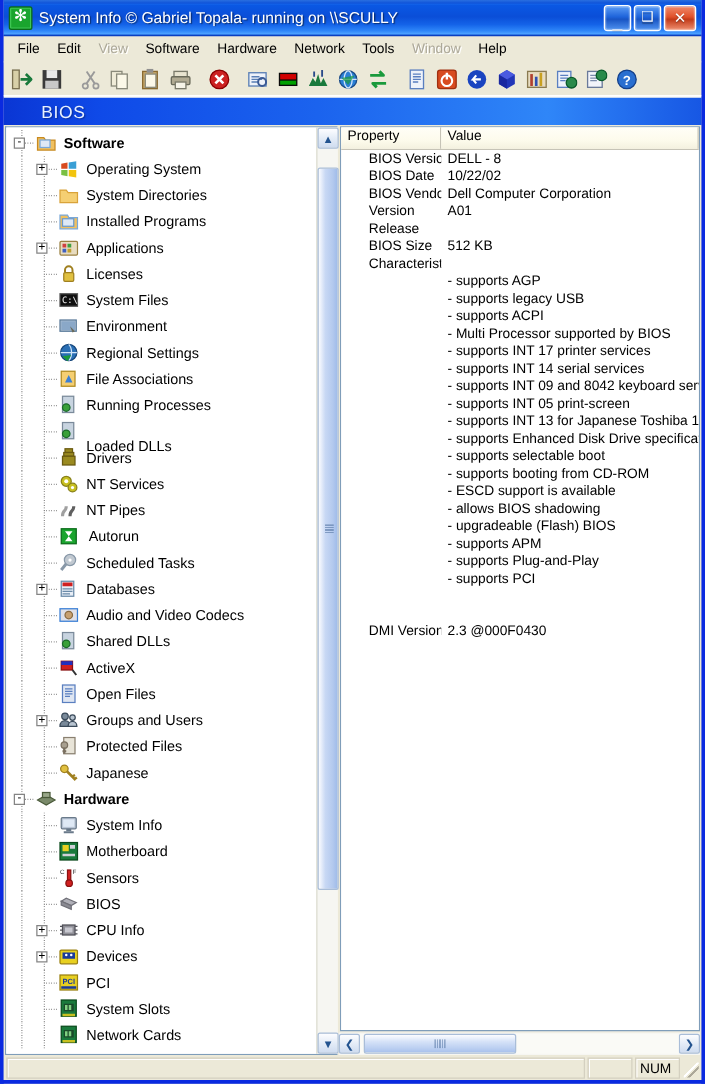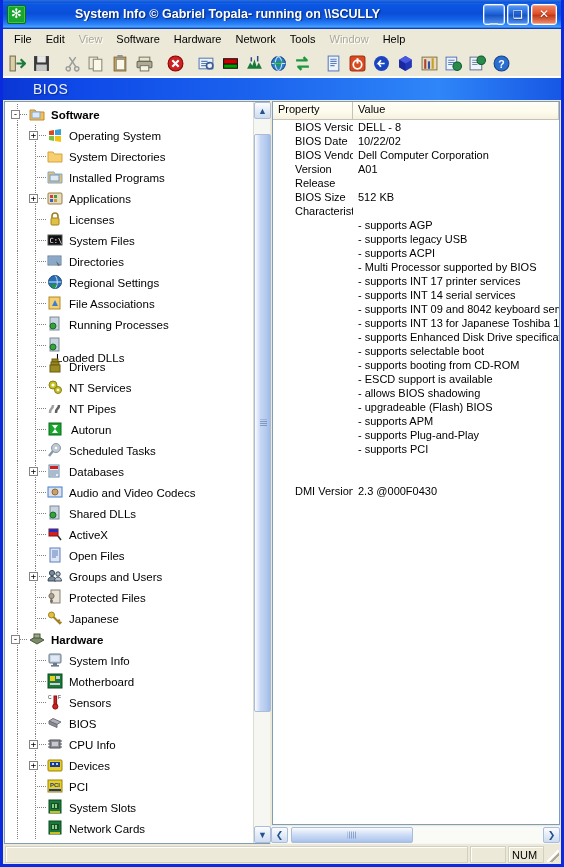--- a/index.html
+++ b/index.html
@@ -35,23 +35,23 @@
     background:#1aa52e;
     position:relative;flex:0 0 auto;
     box-shadow:inset 0 0 0 1px #3ec653;
   }
   .app-icon .snow{
     position:absolute;left:0;top:0;width:100%;height:100%;
     color:#ffffff;font-size:13px;line-height:15px;text-align:center;
     font-family:"DejaVu Sans",sans-serif;
   }
   #title-text{
-    color:#fff;font-weight:bold;font-size:12.5px;
+    color:#fff;font-weight:normal;font-size:12.5px;
     text-shadow:1px 1px 1px rgba(0,0,0,.55);
-    white-space:nowrap;flex:1 1 auto;overflow:hidden;margin-left:44px;
+    white-space:nowrap;flex:1 1 auto;overflow:hidden;
   }
   .caption-buttons{display:flex;align-items:center;gap:2px;margin-right:4px;}
   .cbtn{
     width:22px;height:21px;border:1px solid #fff;border-radius:3px;
     box-sizing:border-box;position:relative;cursor:pointer;
     background:linear-gradient(to bottom,#5b9cf5,#1e63da 45%,#1955c4 55%,#4f92f0);
     box-shadow:inset 0 0 0 1px rgba(255,255,255,.35);
   }
   .cbtn.close{
     width:26px;
@@ -470,21 +470,21 @@
           </div>
           <div class="node">
             <span class="vline" style="left: 12px;"></span>
             <span class="vline" style="left: 30px;"></span>
             <span class="hline" style="left: 30px; width: 11px; top: 10px;"></span>
             <span class="ico" style="position: absolute; left: 42px; top: 2px;"><svg width="16" height="16" viewBox="0 0 16 16">
                 <rect x="1" y="3" width="13" height="9" fill="#b8c8d8" stroke="#5a7a9a"></rect>
                 <rect x="2" y="4" width="11" height="7" fill="#8aa8c8"></rect>
                 <path d="M9 8l4 4-2 1z" fill="#6a6a5a"></path>
               </svg></span>
-            <span class="lbl" style="position: absolute; left: 62px;">Directories</span>
+            <span class="lbl" style="position: absolute; left: 62px;">Environment</span>
           </div>
           <div class="node">
             <span class="vline" style="left: 12px;"></span>
             <span class="vline" style="left: 30px;"></span>
             <span class="hline" style="left: 30px; width: 11px; top: 10px;"></span>
             <span class="ico" style="position: absolute; left: 42px; top: 2px;"><svg width="16" height="16" viewBox="0 0 16 16">
                 <circle cx="8" cy="8" r="6.5" fill="#2a6fb5" stroke="#14457a"></circle>
                 <path d="M8 1.5c3 3 3 10 0 13M1.5 8h13" stroke="#cfe4f8" fill="none"></path>
                 <path d="M3 11l4 4 3-5z" fill="#1a9a3c"></path>
               </svg></span>
@@ -511,21 +511,21 @@
             <span class="lbl" style="position: absolute; left: 62px;">Running Processes</span>
           </div>
           <div class="node">
             <span class="vline" style="left: 12px;"></span>
             <span class="vline" style="left: 30px;"></span>
             <span class="hline" style="left: 30px; width: 11px; top: 10px;"></span>
             <span class="ico" style="position: absolute; left: 42px; top: 2px;"><svg width="16" height="16" viewBox="0 0 16 16">
                 <rect x="3" y="1" width="9" height="13" fill="#c8d4e0" stroke="#7a8a9a"></rect>
                 <circle cx="6" cy="10" r="3" fill="#3aa03a" stroke="#1a6a2a"></circle>
               </svg></span>
-            <span class="lbl" style="position: absolute; left: 49px; margin-top: 25px;">Loaded DLLs</span>
+            <span class="lbl" style="position: absolute; left: 62px; margin-top: 25px;">Loaded DLLs</span>
           </div>
           <div class="node">
             <span class="vline" style="left: 12px;"></span>
             <span class="vline" style="left: 30px;"></span>
             <span class="hline" style="left: 30px; width: 11px; top: 10px;"></span>
             <span class="ico" style="position: absolute; left: 42px; top: 2px;"><svg width="16" height="16" viewBox="0 0 16 16">
                 <rect x="5" y="1" width="6" height="3" fill="#9a8a20" stroke="#6a5a10"></rect>
                 <rect x="4" y="4" width="8" height="3" fill="#9a8a20" stroke="#6a5a10"></rect>
                 <rect x="3" y="7" width="10" height="7" fill="#9a8a20" stroke="#6a5a10"></rect>
               </svg></span>
@@ -845,20 +845,24 @@
               <div class="p"></div>
               <div class="v">- supports INT 17 printer services</div>
             </div>
             <div class="row">
               <div class="p"></div>
               <div class="v">- supports INT 14 serial services</div>
             </div>
             <div class="row">
               <div class="p"></div>
               <div class="v">- supports INT 09 and 8042 keyboard serv</div>
+            </div>
+            <div class="row">
+              <div class="p"></div>
+              <div class="v">- supports INT 05 print-screen</div>
             </div>
             <div class="row">
               <div class="p"></div>
               <div class="v">- supports INT 13 for Japanese Toshiba 1.</div>
             </div>
             <div class="row">
               <div class="p"></div>
               <div class="v">- supports Enhanced Disk Drive specificatio</div>
             </div>
             <div class="row">

